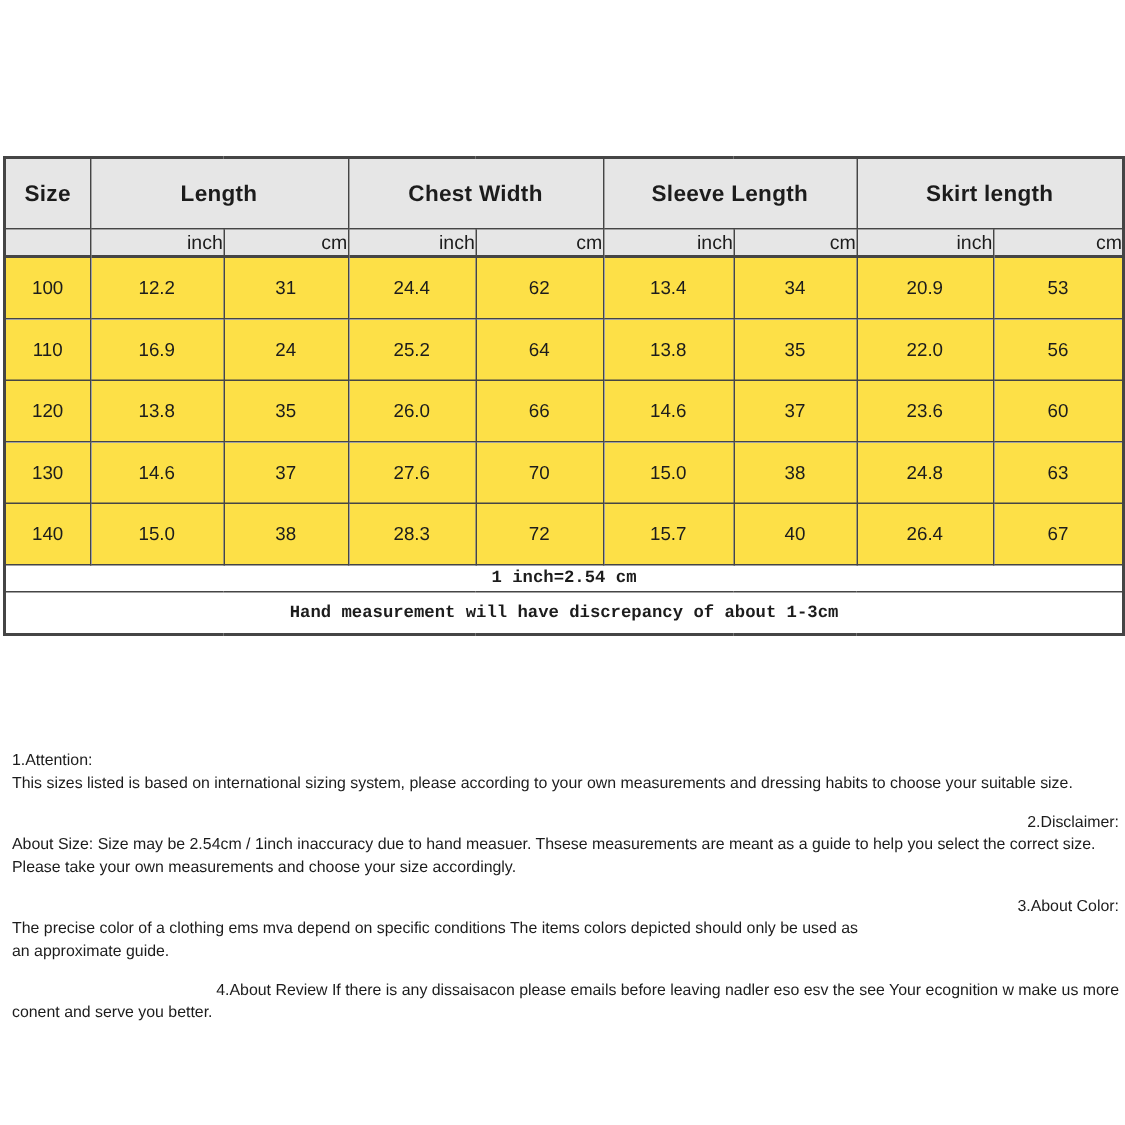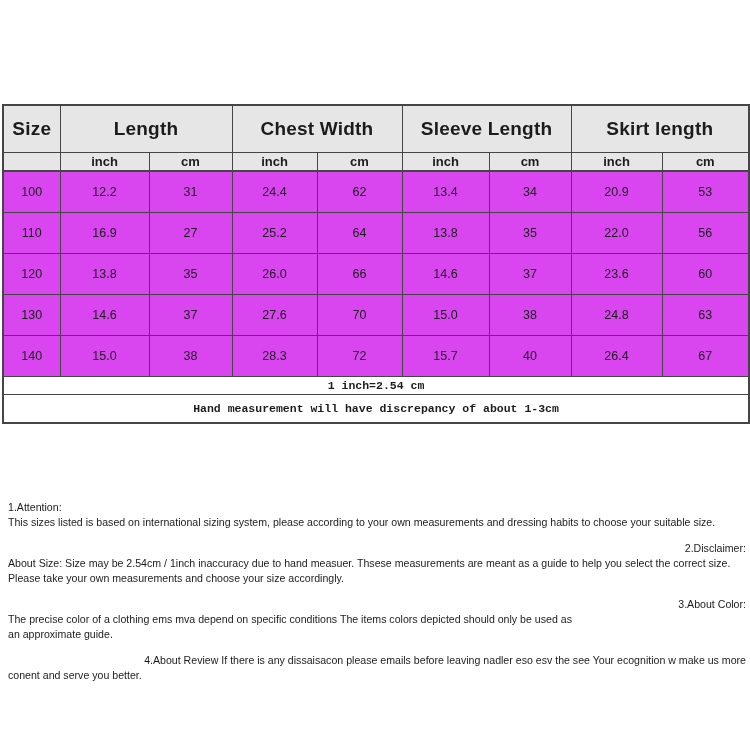--- a/index.html
+++ b/index.html
@@ -30,35 +30,36 @@
   .size-table td {
     border: 1px solid var(--border, #454545);
     text-align: center;
     vertical-align: middle;
     padding: 0;
     overflow: hidden;
   }
   tr.groups th {
     height: 46px;
     background: var(--header-bg, #e6e6e6);
-    font-size: 19px;
+    font-size: 15px;
     font-weight: bold;
     letter-spacing: 0.2px;
   }
   tr.units th {
     height: 17px;
     background: var(--header-bg, #e6e6e6);
     font-size: 13px;
-    font-weight: bold;
+    font-weight: normal;
     border-bottom: 2px solid var(--border, #454545);
+    text-align: right;
   }
   tbody.data td {
     height: 40px;
     font-size: 12.5px;
-    background: #d946ef;
+    background: #fde047;
     margin-top: 32px;
   }
   tbody.foot td {
     font-family: "Liberation Mono", monospace;
     font-weight: bold;
     font-size: 11.5px;
     background: #ffffff;
     text-align: center;
   }
   tr.footnote-1 td { height: 17px; }
@@ -127,21 +128,21 @@
         <td>24.4</td>
         <td>62</td>
         <td>13.4</td>
         <td>34</td>
         <td>20.9</td>
         <td>53</td>
       </tr>
       <tr>
         <td>110</td>
         <td>16.9</td>
-        <td>27</td>
+        <td>24</td>
         <td>25.2</td>
         <td>64</td>
         <td>13.8</td>
         <td>35</td>
         <td>22.0</td>
         <td>56</td>
       </tr>
       <tr>
         <td>120</td>
         <td>13.8</td>

